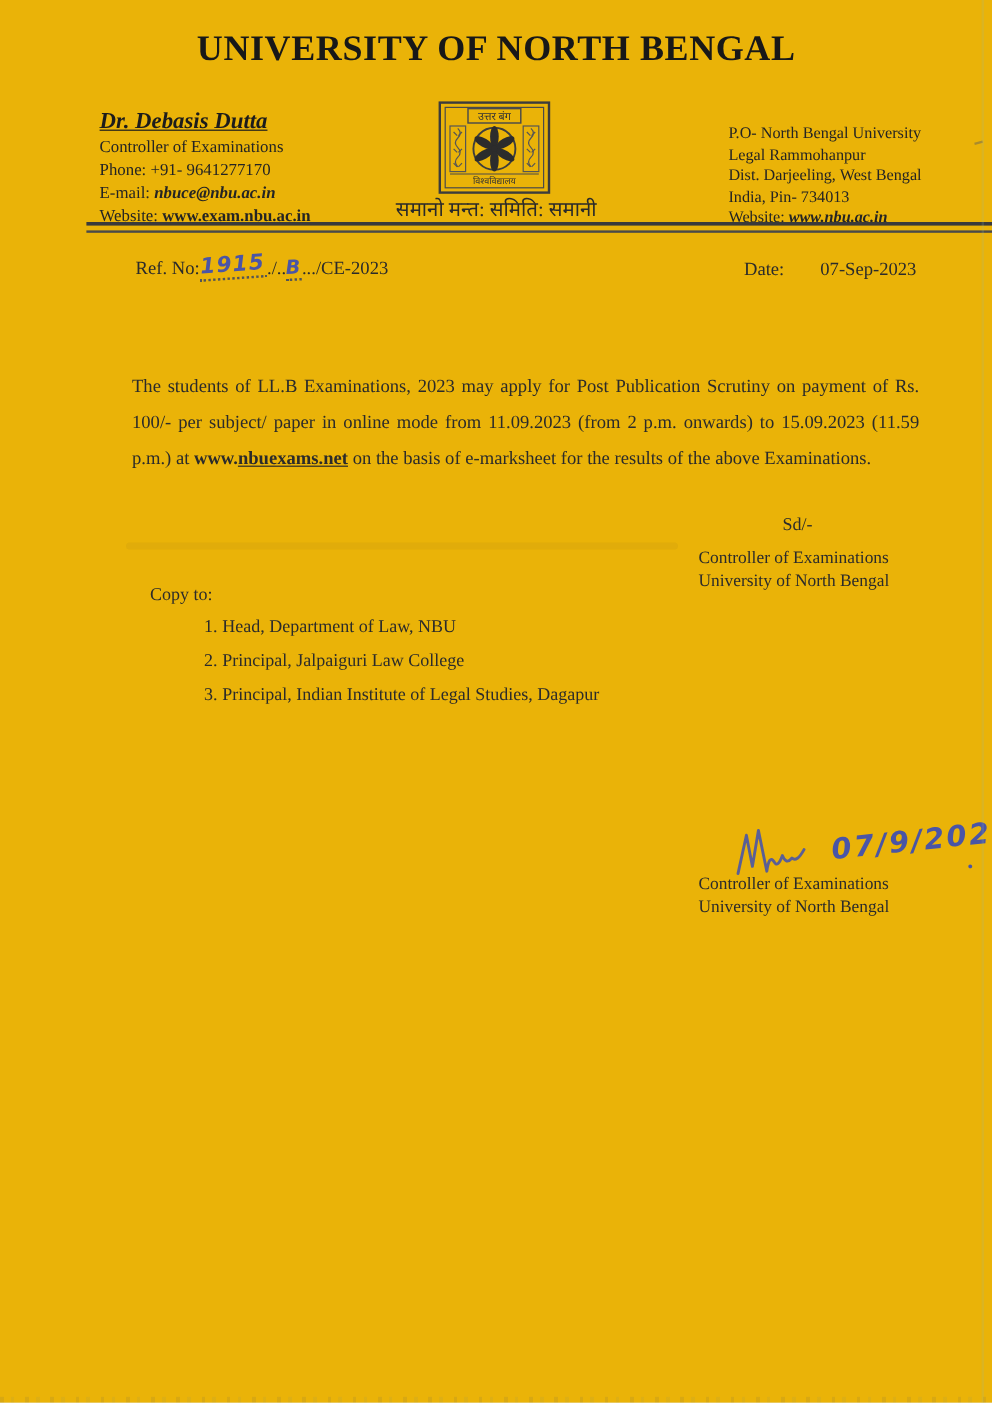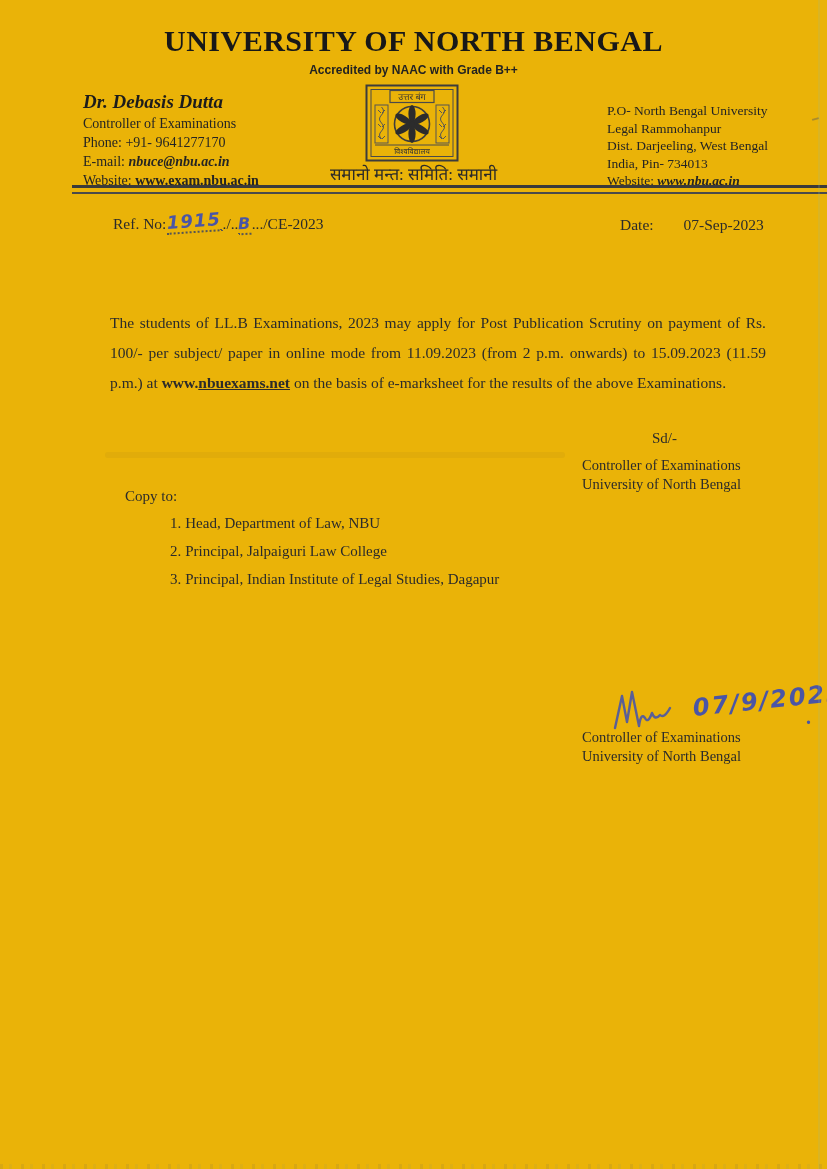--- a/index.html
+++ b/index.html
@@ -21,21 +21,21 @@
   }
   .accred{
     position:absolute;top:63px;left:0;width:100%;
     text-align:center;font-size:12px;font-weight:bold;
     font-family:"Liberation Sans","DejaVu Sans",sans-serif;color:#222;
   }
   .officer{
     position:absolute;left:83px;top:90px;width:260px;
     font-size:14px;line-height:19px;color:#242424;
   }
-  .officer .name{font-size:19px;font-weight:bold;font-style:italic;line-height:24px;color:#1c1c1c;}
+  .officer .name{font-size:19px;font-weight:bold;font-style:italic;line-height:24px;color:#1c1c1c;text-decoration:underline;}
   .officer b{font-weight:bold;}
   .officer .bi{font-weight:bold;font-style:italic;}
   .logo-wrap{position:absolute;left:365px;top:84px;width:96px;height:78px;}
   .motto{
     position:absolute;top:162px;left:0;width:100%;text-align:center;
     font-size:17px;color:#2a2a2a;
     font-family:"Liberation Serif","DejaVu Sans",serif;
   }
   .address{
     position:absolute;left:607px;top:102px;width:210px;
@@ -96,21 +96,20 @@
     background:repeating-linear-gradient(90deg,rgba(90,90,90,.12) 0 3px,transparent 3px 9px,rgba(120,140,120,.10) 9px 12px,transparent 12px 21px);
   }
   .tick-tr{position:absolute;left:812px;top:118px;width:7px;height:2px;background:rgba(90,90,90,.45);transform:rotate(-15deg);}
 </style>
 </head>
 <body>
 
 <div class="page">
 
   <div class="univ-title">UNIVERSITY OF NORTH BENGAL</div>
-  <div class="accred">Accredited by NAAC with Grade B++</div>
 
   <div class="officer">
     <div class="name">Dr. Debasis Dutta</div>
     <div>Controller of Examinations</div>
     <div>
       <span>Phone:</span>
       <span>+91- 9641277170</span>
     </div>
     <div>
       <span>E-mail:</span>

